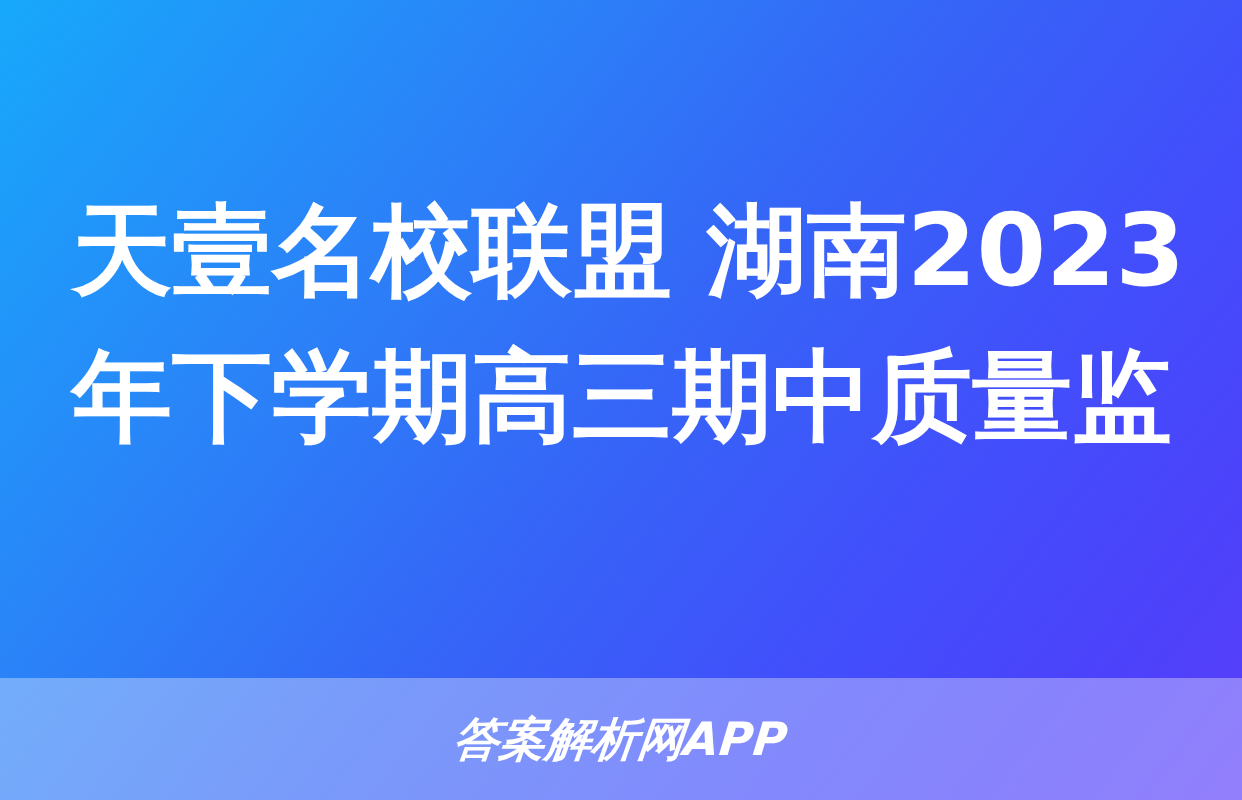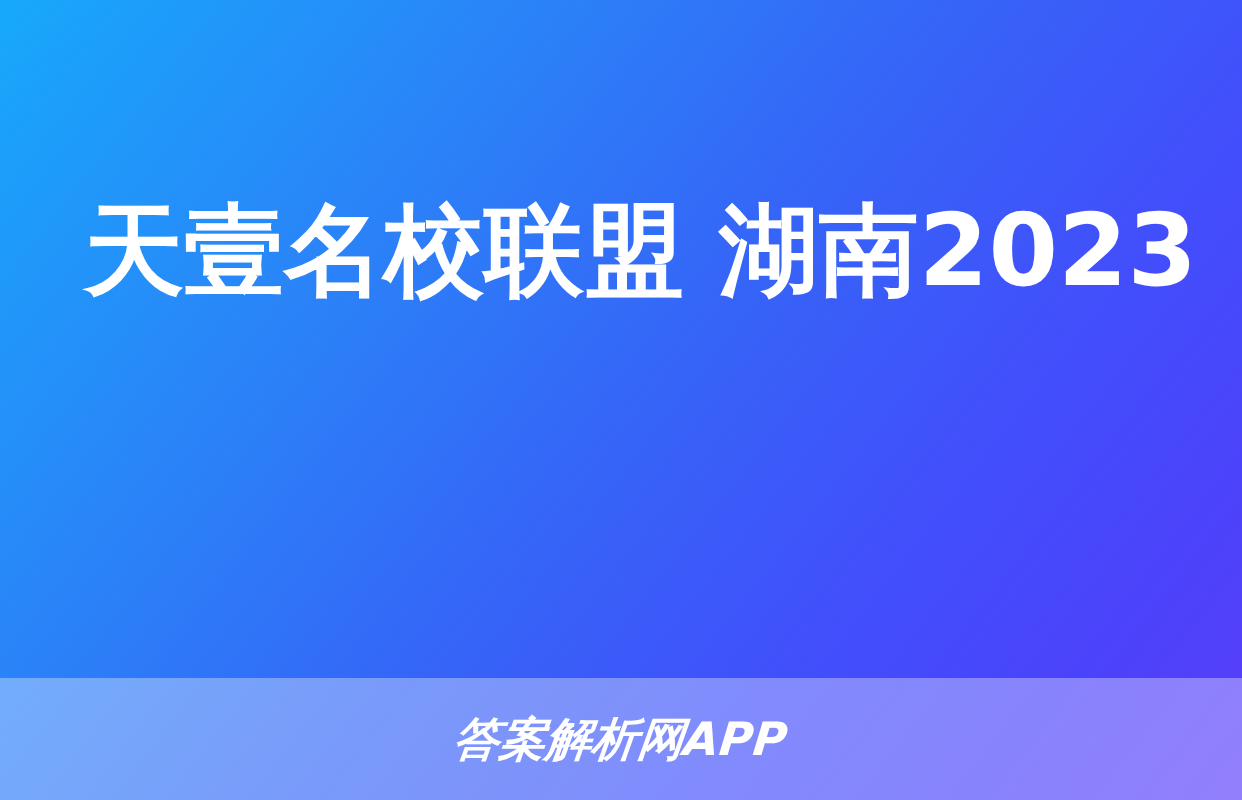--- a/index.html
+++ b/index.html
@@ -26,21 +26,21 @@
         #2A84F8 28%,
         #3566F7 50%,
         #4150FB 70%,
         #4B43FB 86%,
         #5A3DFA 100%);
   }
 
   
   #title-block {
     position: absolute;
-    left: 12px;
+    left: 0;
     right: 0;
     top: 178px;
     padding: 0 72px;
     text-align: center;
   }
 
   .title-line {
     display: block;
     color: #ffffff;
     font-size: 100px;
@@ -77,19 +77,20 @@
     transform: skewX(-6deg);
   }
 </style>
 </head>
 <body>
 
 <div id="poster">
 
   <div id="title-block">
     <span class="title-line">天壹名校联盟 湖南2023</span>
+    <span class="title-line">年下学期高三期中质量监</span>
   </div>
 
   <div id="watermark-band">
     <span id="watermark-text">答案解析网APP</span>
   </div>
 
 </div>
 
 </body></html>

